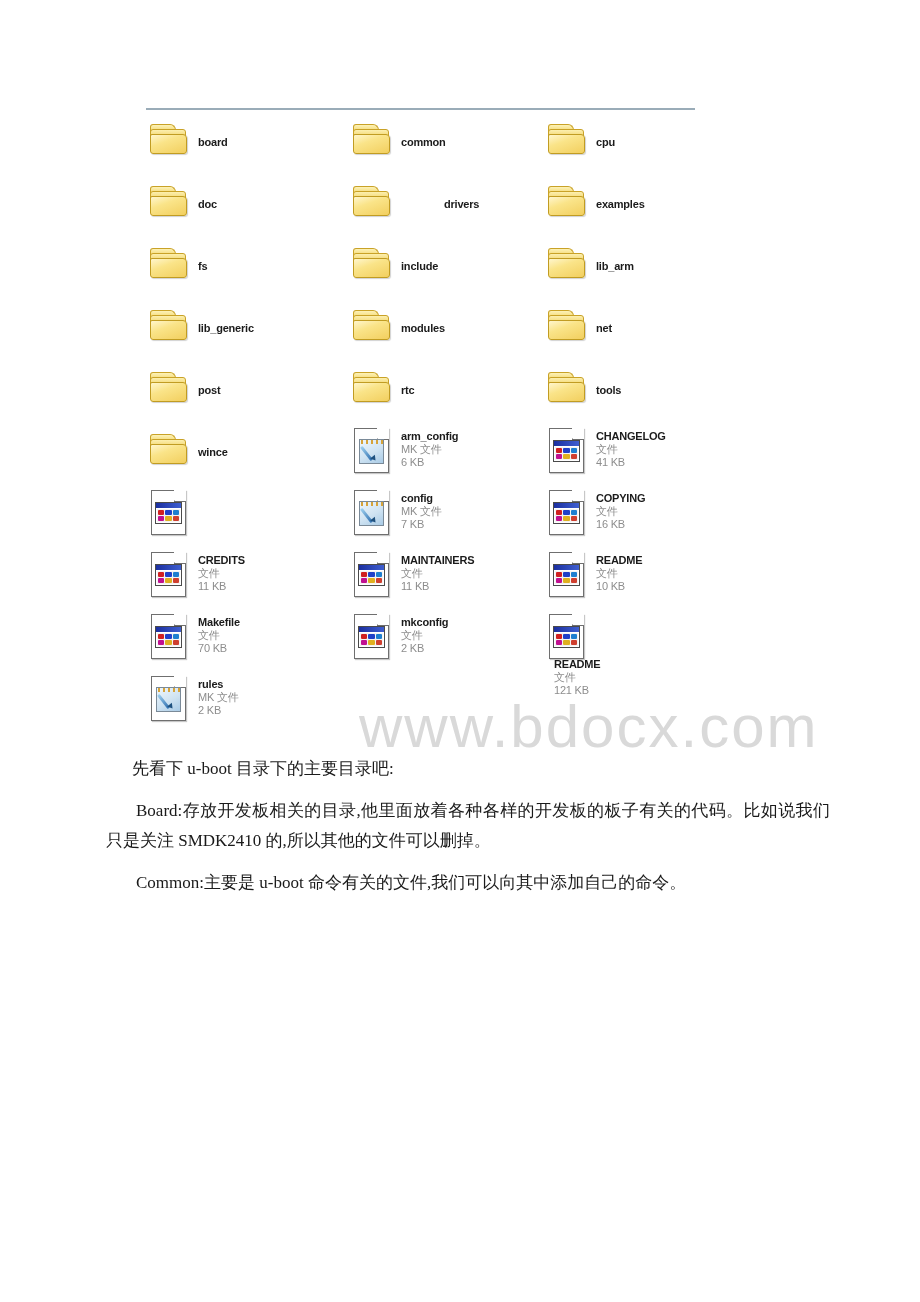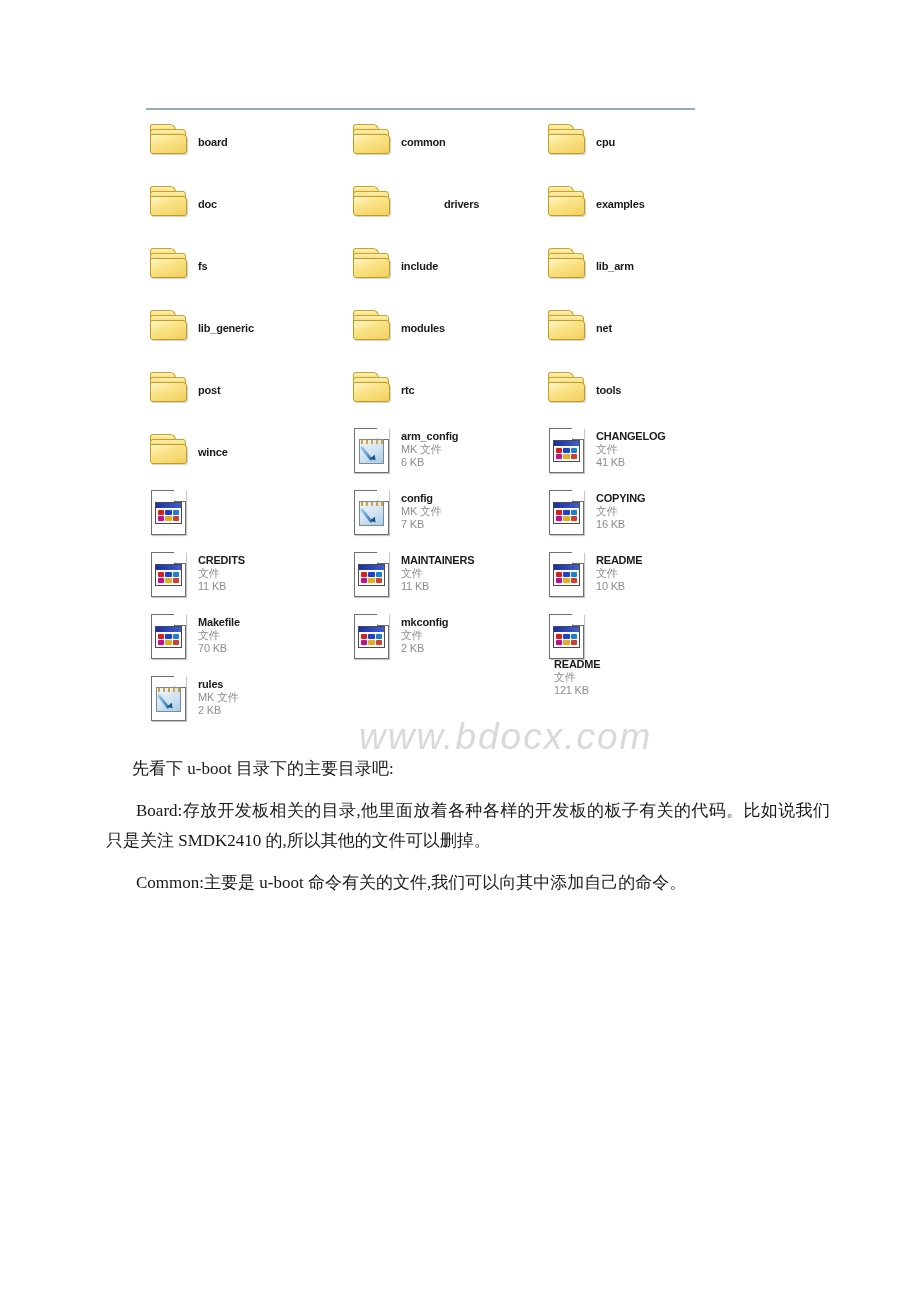--- a/index.html
+++ b/index.html
@@ -214,29 +214,28 @@
     border-left: 3px solid transparent;
     border-right: 3px solid transparent;
     border-top: 5px solid #20527f;
     transform: rotate(-38deg);
   }
 
   
   #watermark {
     position: absolute;
     left: 213px;
-    top: 608px;
+    top: 584px;
     font-family: "Liberation Sans", sans-serif;
-    font-size: 37px;
+    font-size: 60px;
     letter-spacing: 2px;
     color: #d9d9d9;
     white-space: nowrap;
     pointer-events: none;
     z-index: 5;
-    font-style: italic;
   }
 
   
   #prose {
     position: absolute;
     left: 106px;
     top: 754px;
     width: 724px;
     font-size: 17px;
     color: #1a1a1a;

